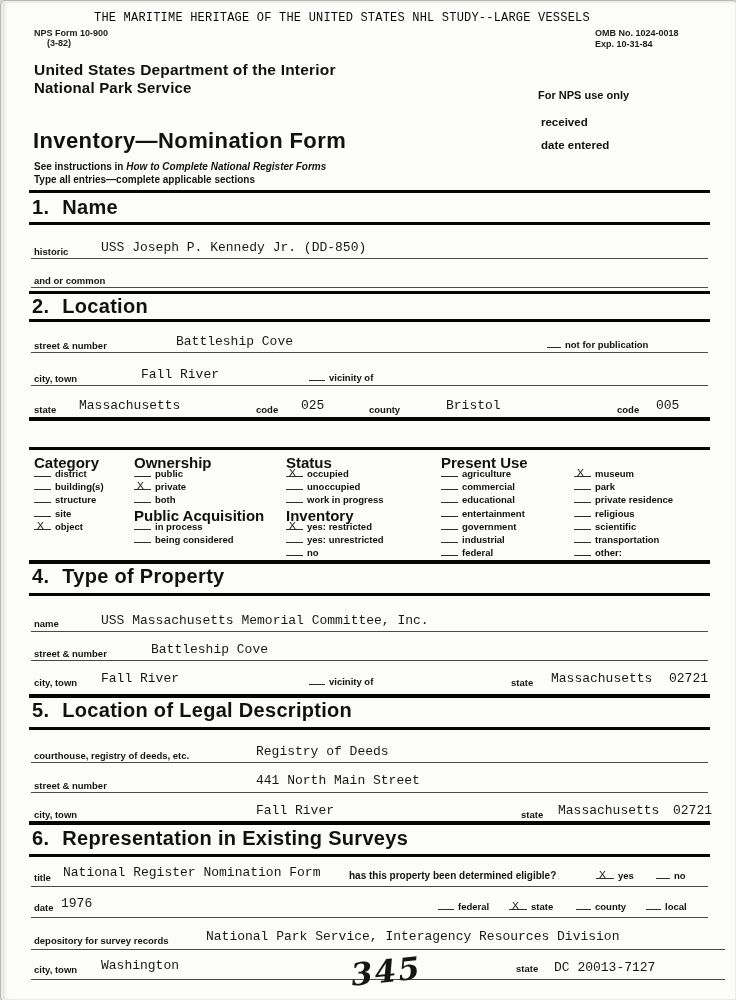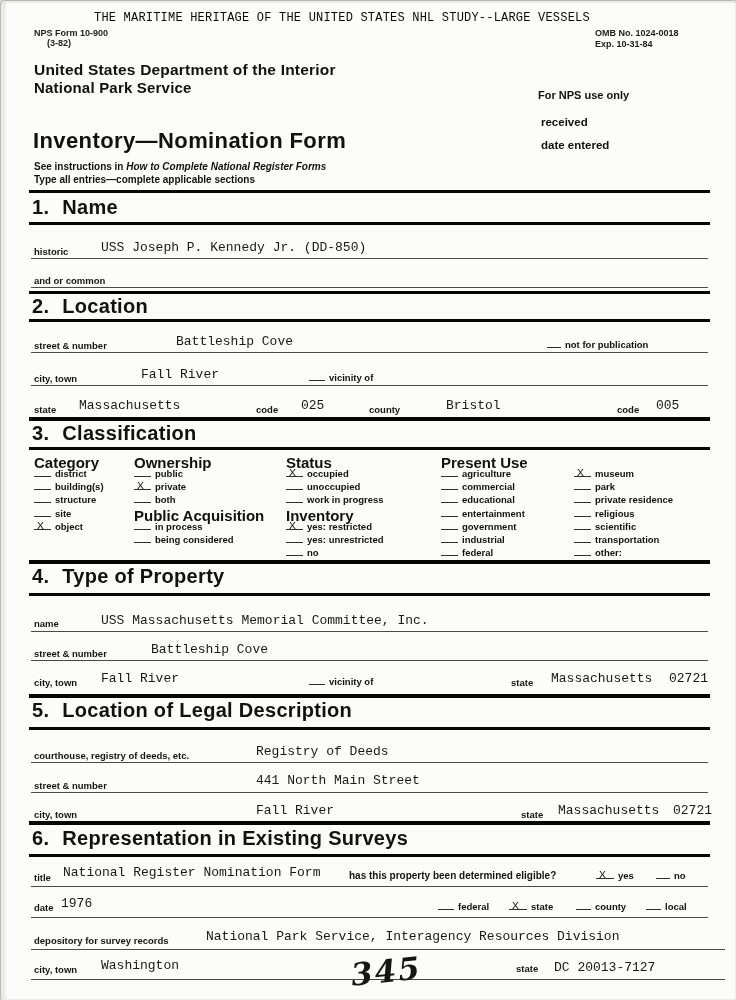--- a/index.html
+++ b/index.html
@@ -87,21 +87,20 @@
   <div class="fl" style="left:33px;top:403px">state</div>
   <div class="tv" style="left:78px;top:397px">Massachusetts</div>
   <div class="fl" style="left:255px;top:403px">code</div>
   <div class="tv" style="left:300px;top:397px">025</div>
   <div class="fl" style="left:368px;top:403px">county</div>
   <div class="tv" style="left:445px;top:397px">Bristol</div>
   <div class="fl" style="left:616px;top:403px">code</div>
   <div class="tv" style="left:655px;top:397px">005</div>
 
   <div class="bar" style="top:416px;height:4px"></div>
-  <div class="sh" style="top:421px"><span class="num">3.</span><span>Classification</span></div>
   <div class="bar" style="top:446px;height:3px"></div>
 
   <div class="cbhdr" style="left:33px;top:453px">Category</div>
   <div class="cb" style="left:33px;top:466px"><span class="bk"><i class="cbm"></i></span><span>district</span></div>
   <div class="cb" style="left:33px;top:479px"><span class="bk"><i class="cbm"></i></span><span>building(s)</span></div>
   <div class="cb" style="left:33px;top:492px"><span class="bk"><i class="cbm"></i></span><span>structure</span></div>
   <div class="cb" style="left:33px;top:506px"><span class="bk"><i class="cbm"></i></span><span>site</span></div>
   <div class="cb" style="left:33px;top:519px"><span class="bk"><i class="cbm">X</i></span><span>object</span></div>
 
   <div class="cbhdr" style="left:133px;top:453px">Ownership</div>

